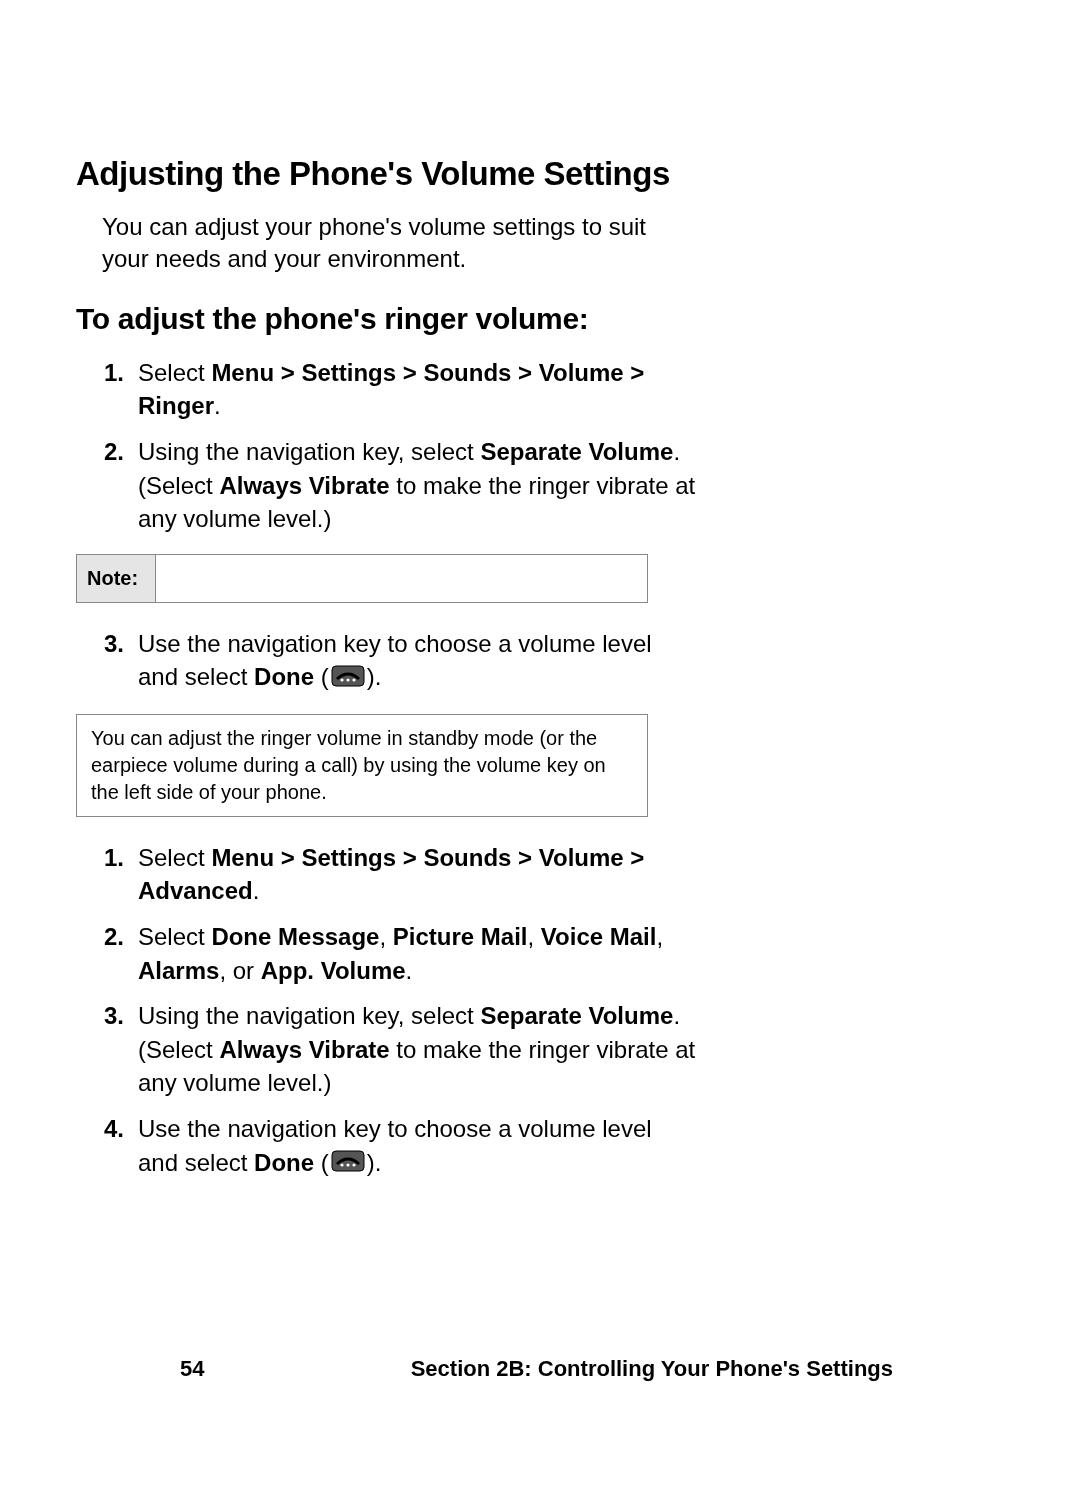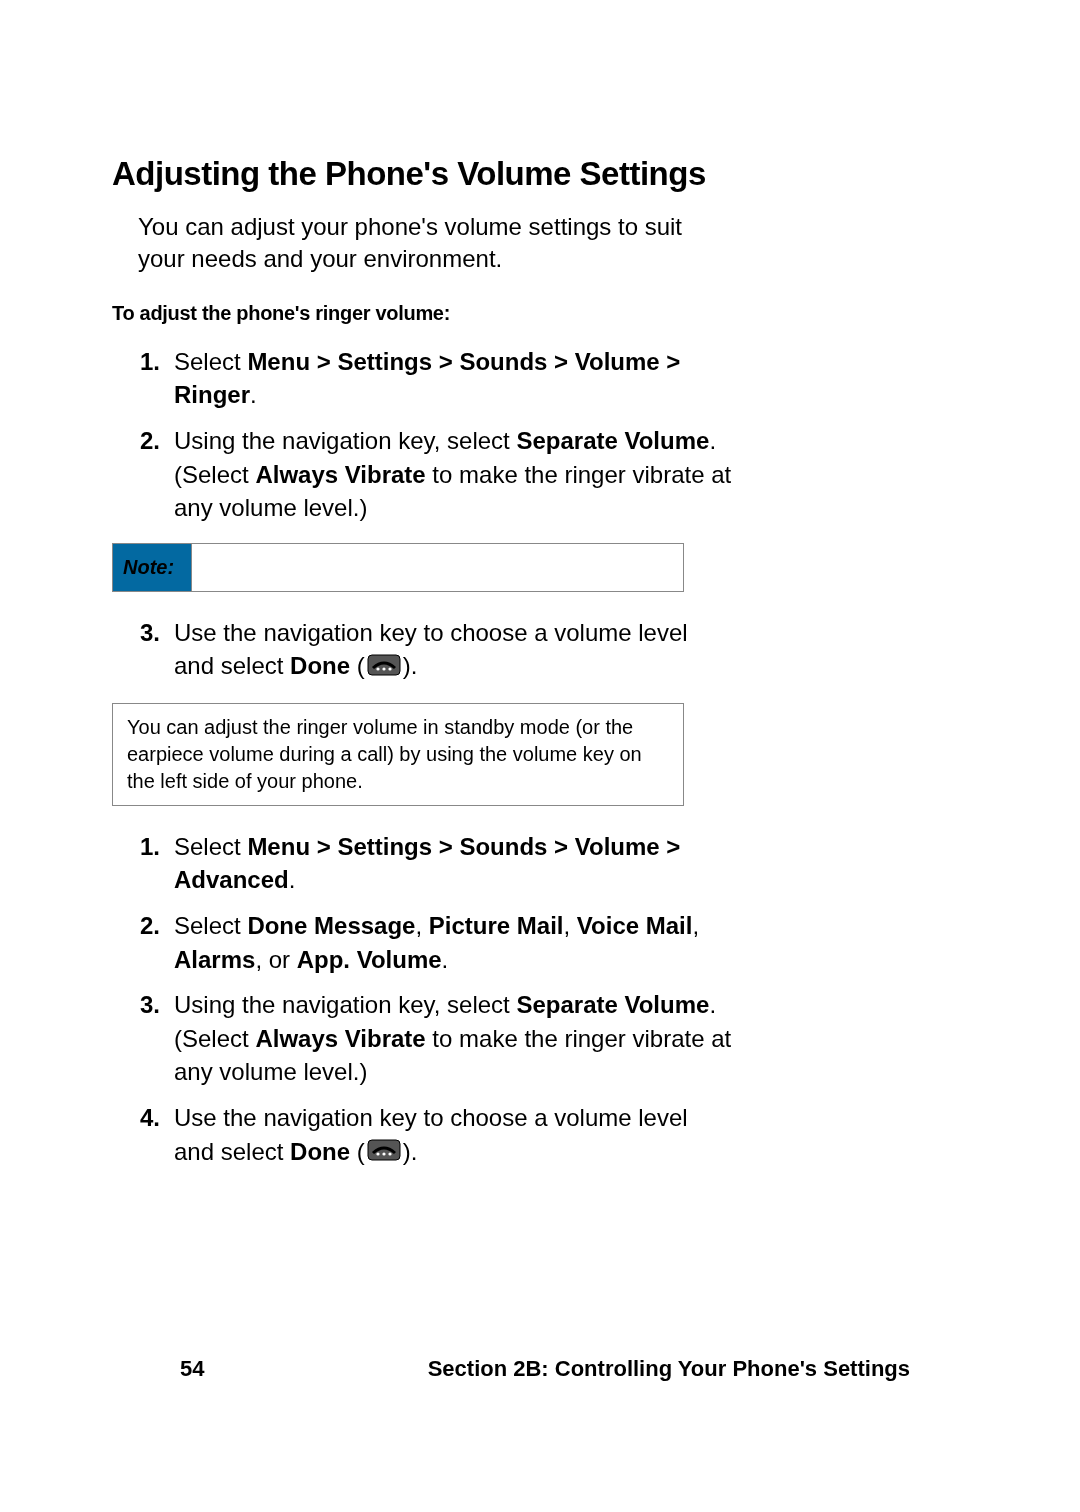--- a/index.html
+++ b/index.html
@@ -8,37 +8,37 @@
     width: 1080px;
     height: 1512px;
     background: #ffffff;
     font-family: "Segoe UI", "Helvetica Neue", Arial, sans-serif;
     color: #000000;
   }
   .page {
     box-sizing: border-box;
     width: 1080px;
     height: 1512px;
-    padding: 155px 170px 60px 112px;
+    padding: 155px 170px 60px 76px;
     position: relative;
   }
   h1.heading {
     font-size: 33px;
     font-weight: 700;
     margin: 0 0 18px 0;
     letter-spacing: -0.5px;
   }
   .intro {
     font-size: 24px;
     line-height: 1.35;
     margin: 0 0 26px 26px;
     max-width: 560px;
   }
   .subhead {
-    font-size: 20px;
+    font-size: 30px;
     font-weight: 700;
     margin: 0 0 20px 0;
     letter-spacing: -0.3px;
   }
   ol.steps {
     list-style: none;
     padding: 0;
     margin: 0 0 18px 28px;
     counter-reset: step;
   }
@@ -60,43 +60,42 @@
   .b { font-weight: 700; }
   .callout {
     display: flex;
     border: 1px solid #888;
     margin: 18px 0 24px 0;
     max-width: 570px;
     font-size: 20px;
     line-height: 1.35;
   }
   .callout .label {
-    background: #0369a1;
+    background: #e5e5e5;
     font-weight: 700;
     padding: 10px 10px;
     min-width: 58px;
     border-right: 1px solid #888;
     display: flex;
     align-items: flex-start;
-    font-style: italic;
   }
   .callout .body {
     padding: 10px 14px;
     flex: 1;
   }
   .key-icon {
     display: inline-block;
     vertical-align: middle;
     margin: 0 2px;
   }
   .footer {
     position: absolute;
     bottom: 130px;
     left: 180px;
-    right: 170px;
+    right: 187px;
     display: flex;
     justify-content: space-between;
     font-size: 22px;
     font-weight: 700;
   }
 </style>
 </head>
 <body>
 
 <div class="page">

